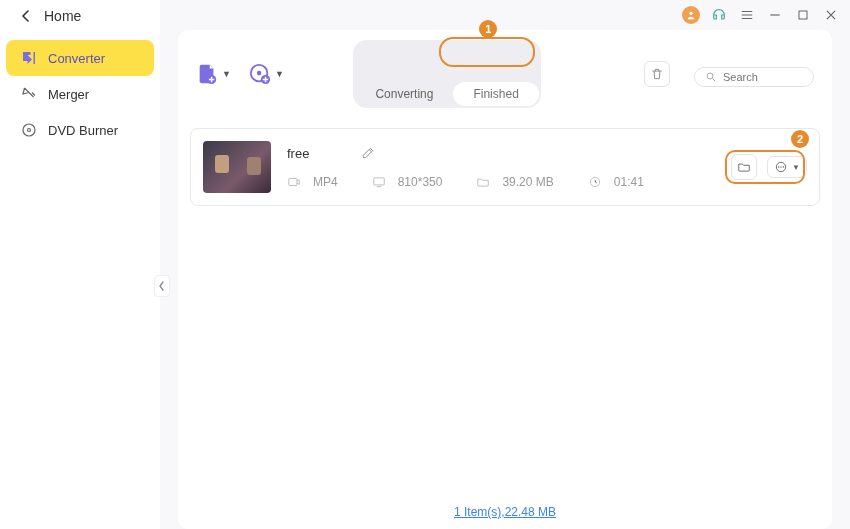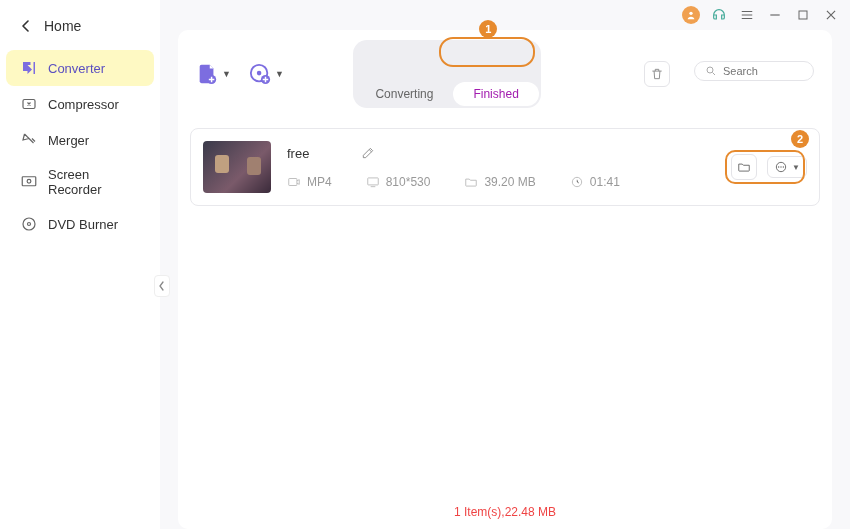--- a/index.html
+++ b/index.html
@@ -1,67 +1,67 @@
 <!DOCTYPE html>
 <html><head>
   <meta charset="utf-8">
   <style>
     * { margin: 0; padding: 0; box-sizing: border-box; }
     body { font-family: -apple-system, BlinkMacSystemFont, "Segoe UI", Arial, sans-serif; font-size: 13px; color: #333; background: #fff; width: 850px; height: 529px; overflow: hidden; }
     .app { display: flex; width: 100%; height: 100%; }
-    .sidebar { width: 160px; background: #fff; padding-top: 10px; border-right: none; position: relative; }
+    .sidebar { width: 160px; background: #fff; border-right: none; position: relative; text-align: right; }
     .home-row { display: flex; align-items: center; padding: 8px 20px 16px 20px; }
     .home-row .back { margin-right: 12px; font-size: 16px; cursor: pointer; }
     .home-label { font-size: 14px; color: #333; }
     .nav { list-style: none; }
     .nav-item { display: flex; align-items: center; padding: 9px 20px; cursor: pointer; font-size: 13px; color: #333; }
-    .nav-item.active { background: #fef9c3; border-radius: 8px; margin: 0 6px; padding: 9px 14px; }
+    .nav-item.active { background: #fde047; border-radius: 8px; margin: 0 6px; padding: 9px 14px; }
     .nav-item.active .nav-icon { color: #7c6de0; }
     .nav-item.active .nav-label { color: #5b4fc0; }
     .nav-icon { width: 18px; height: 18px; margin-right: 10px; display: flex; align-items: center; justify-content: center; color: #666; }
     .nav-label { color: #333; }
     .collapse-handle { position: absolute; right: -10px; top: 275px; width: 16px; height: 22px; background: #fff; border: 1px solid #eee; border-radius: 4px; display: flex; align-items: center; justify-content: center; font-size: 9px; color: #888; cursor: pointer; }
     .main { flex: 1; background: #f8f8fa; display: flex; flex-direction: column; }
     .titlebar { display: flex; justify-content: flex-end; align-items: center; padding: 6px 10px; gap: 10px; }
     .titlebar .tb-icon { width: 18px; height: 18px; display: flex; align-items: center; justify-content: center; color: #666; cursor: pointer; font-size: 16px; }
     .user-badge { width: 18px; height: 18px; border-radius: 50%; background: #f0a050; color: #fff; display: flex; align-items: center; justify-content: center; font-size: 11px; }
     .panel { background: #fff; border-radius: 10px; margin: 0 18px 0 18px; flex: 1; display: flex; flex-direction: column; }
     .toolbar { display: flex; align-items: center; padding: 10px 18px; }
     .tool-btn { display: flex; align-items: center; margin-right: 18px; cursor: pointer; }
     .tool-btn .plus-doc, .tool-btn .plus-disc { width: 22px; height: 22px; }
     .tool-btn .caret { font-size: 9px; color: #555; margin-left: 4px; }
     .tabs { display: flex; background: #eeeef2; border-radius: 14px; padding: 2px; margin-left: auto; margin-right: auto; position: relative; }
     .tab { padding: 5px 20px; font-size: 12px; color: #666; cursor: pointer; border-radius: 12px; margin-top: 40px; }
-    .tab.active { background: #fff; color: #a21caf; }
+    .tab.active { background: #fff; color: #737373; }
     .callout { position: absolute; border: 2px solid #e68a2e; border-radius: 14px; pointer-events: none; }
     .callout-1 { top: -3px; left: 86px; width: 96px; height: 30px; }
     .badge { position: absolute; width: 18px; height: 18px; border-radius: 50%; background: #e68a2e; color: #fff; font-size: 11px; font-weight: bold; display: flex; align-items: center; justify-content: center; }
     .badge-1 { top: -20px; left: 126px; }
-    .toolbar-right { display: flex; align-items: flex-start; gap: 24px; margin-left: auto; }
+    .toolbar-right { display: flex; align-items: flex-end; gap: 24px; margin-left: auto; }
     .trash-btn { width: 26px; height: 26px; border: 1px solid #e4e4e8; border-radius: 6px; display: flex; align-items: center; justify-content: center; cursor: pointer; color: #888; }
     .search { display: flex; align-items: center; border: 1px solid #e4e4e8; border-radius: 14px; padding: 3px 10px; width: 120px; }
     .search input { border: none; outline: none; width: 85px; font-size: 11px; margin-left: 6px; color: #333; }
     .list { padding: 10px 12px; flex: 1; overflow: auto; }
     .file-row { display: flex; align-items: center; border: 1px solid #e8e8ec; border-radius: 8px; padding: 12px; position: relative; }
     .thumb { width: 68px; height: 52px; background: linear-gradient(135deg, #3a3a4a 0%, #5a4a5a 30%, #7a5a6a 60%, #3a2a3a 100%); border-radius: 4px; flex-shrink: 0; position: relative; overflow: hidden; }
     .thumb::before { content: ""; position: absolute; left: 12px; top: 14px; width: 14px; height: 18px; background: #c0a080; border-radius: 3px; }
     .thumb::after { content: ""; position: absolute; right: 10px; top: 16px; width: 14px; height: 18px; background: #a08070; border-radius: 3px; }
     .file-meta { margin-left: 16px; flex: 1; }
     .file-title-row { display: flex; align-items: center; gap: 40px; }
     .file-title { font-size: 13px; color: #333; }
     .rename-icon { margin-left: 12px; color: #888; cursor: pointer; }
     .file-stats { display: flex; align-items: center; gap: 34px; margin-top: 14px; }
-    .stat { display: flex; align-items: center; font-size: 12px; color: #999; gap: 6px; }
+    .stat { display: flex; align-items: center; font-size: 12px; color: #999; gap: 12px; }
     .stat svg { width: 14px; height: 14px; }
     .row-actions { display: flex; align-items: center; gap: 10px; position: relative; }
     .action-btn { width: 26px; height: 26px; border: 1px solid #e4e4e8; border-radius: 6px; display: flex; align-items: center; justify-content: center; cursor: pointer; color: #666; background: #fff; }
     .more-group { display: flex; align-items: center; border: 1px solid #e4e4e8; border-radius: 6px; padding: 3px 6px; cursor: pointer; gap: 4px; background: #fff; }
     .callout-2 { position: absolute; top: -4px; left: -6px; width: 80px; height: 34px; border: 2px solid #e68a2e; border-radius: 10px; pointer-events: none; }
     .badge-2 { top: -24px; right: -2px; }
-    .footer { text-align: center; padding: 10px; font-size: 12px; color: #ef4444; }
+    .footer { text-align: center; padding: 10px; font-size: 12px; color: #3b82f6; text-decoration: underline; }
     svg { display: block; }
   </style>
 </head>
 <body>
 
 <div class="app">
   <aside class="sidebar">
     <div class="home-row">
       <span class="back">
         <svg width="12" height="12" viewBox="0 0 12 12">
@@ -75,42 +75,24 @@
         <span class="nav-icon">
           <svg width="18" height="18" viewBox="0 0 24 24">
               <path fill="currentColor" d="M4 4h10v4h-4l6 6-6 6v-4H4V4zm16 0h-2v16h2V4z"></path>
             </svg>
         </span>
         <span class="nav-label">Converter</span>
       </li>
       <li class="nav-item">
         <span class="nav-icon">
           <svg width="18" height="18" viewBox="0 0 24 24">
-              <rect x="4" y="6" width="16" height="12" rx="2" fill="none" stroke="currentColor" stroke-width="1.6"></rect>
-              <path d="M10 10l4 4m0-4l-4 4" stroke="currentColor" stroke-width="1.6"></path>
-            </svg>
-        </span>
-        <span class="nav-label">Compressor</span>
-      </li>
-      <li class="nav-item">
-        <span class="nav-icon">
-          <svg width="18" height="18" viewBox="0 0 24 24">
               <path fill="none" stroke="currentColor" stroke-width="1.6" d="M6 4l4 4m-4-4l-2 8 8-2m-6-6l12 12m2-2l-4-4"></path>
             </svg>
         </span>
         <span class="nav-label">Merger</span>
-      </li>
-      <li class="nav-item">
-        <span class="nav-icon">
-          <svg width="18" height="18" viewBox="0 0 24 24">
-              <rect x="3" y="5" width="18" height="12" rx="1" fill="none" stroke="currentColor" stroke-width="1.6"></rect>
-              <circle cx="12" cy="11" r="2.5" fill="none" stroke="currentColor" stroke-width="1.6"></circle>
-            </svg>
-        </span>
-        <span class="nav-label">Screen Recorder</span>
       </li>
       <li class="nav-item">
         <span class="nav-icon">
           <svg width="18" height="18" viewBox="0 0 24 24">
               <circle cx="12" cy="12" r="8" fill="none" stroke="currentColor" stroke-width="1.6"></circle>
               <circle cx="12" cy="12" r="2" fill="none" stroke="currentColor" stroke-width="1.6"></circle>
             </svg>
         </span>
         <span class="nav-label">DVD Burner</span>
       </li>
@@ -229,21 +211,21 @@
                   </span>
                 <span>MP4</span>
               </div>
               <div class="stat">
                 <span>
                     <svg viewBox="0 0 24 24">
                       <rect x="3" y="5" width="18" height="12" rx="1" fill="none" stroke="#bbb" stroke-width="1.6"></rect>
                       <path stroke="#bbb" stroke-width="1.6" d="M8 20h8"></path>
                     </svg>
                   </span>
-                <span>810*530</span>
+                <span>810*350</span>
               </div>
               <div class="stat">
                 <span>
                     <svg viewBox="0 0 24 24">
                       <path fill="none" stroke="#bbb" stroke-width="1.6" d="M3 7h6l2 2h10v9a1 1 0 01-1 1H4a1 1 0 01-1-1V7z"></path>
                     </svg>
                   </span>
                 <span>39.20 MB</span>
               </div>
               <div class="stat">

